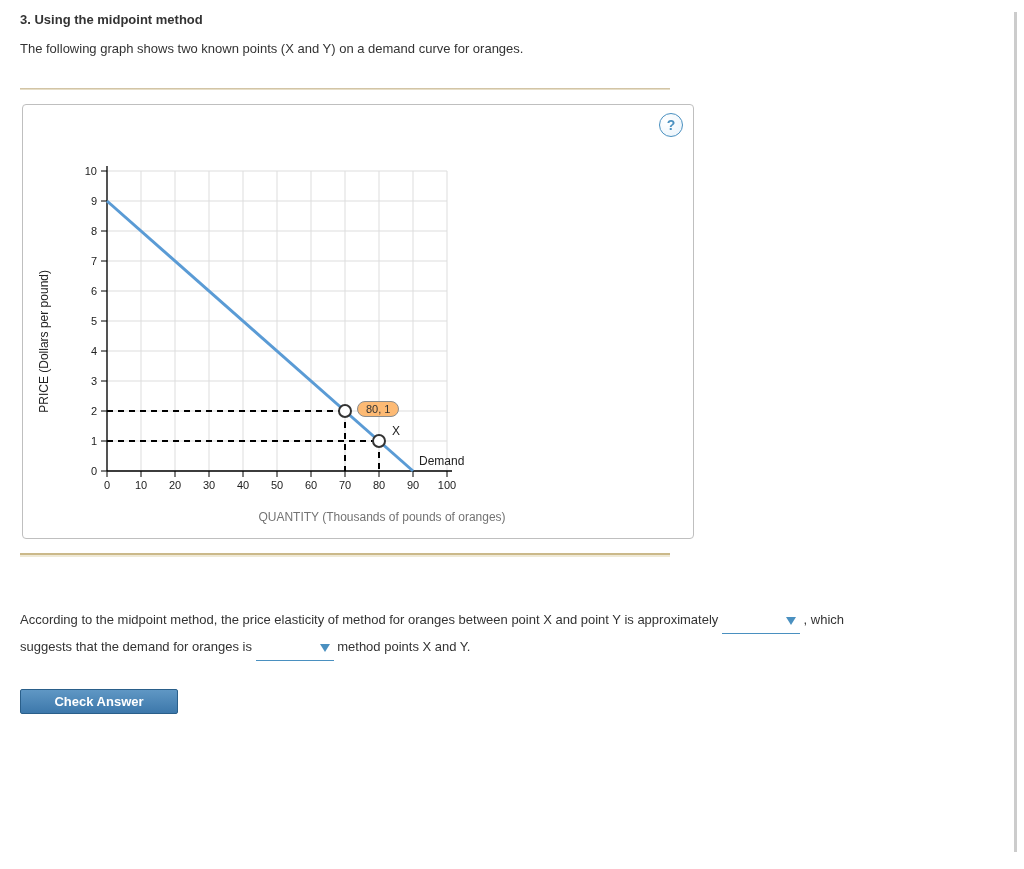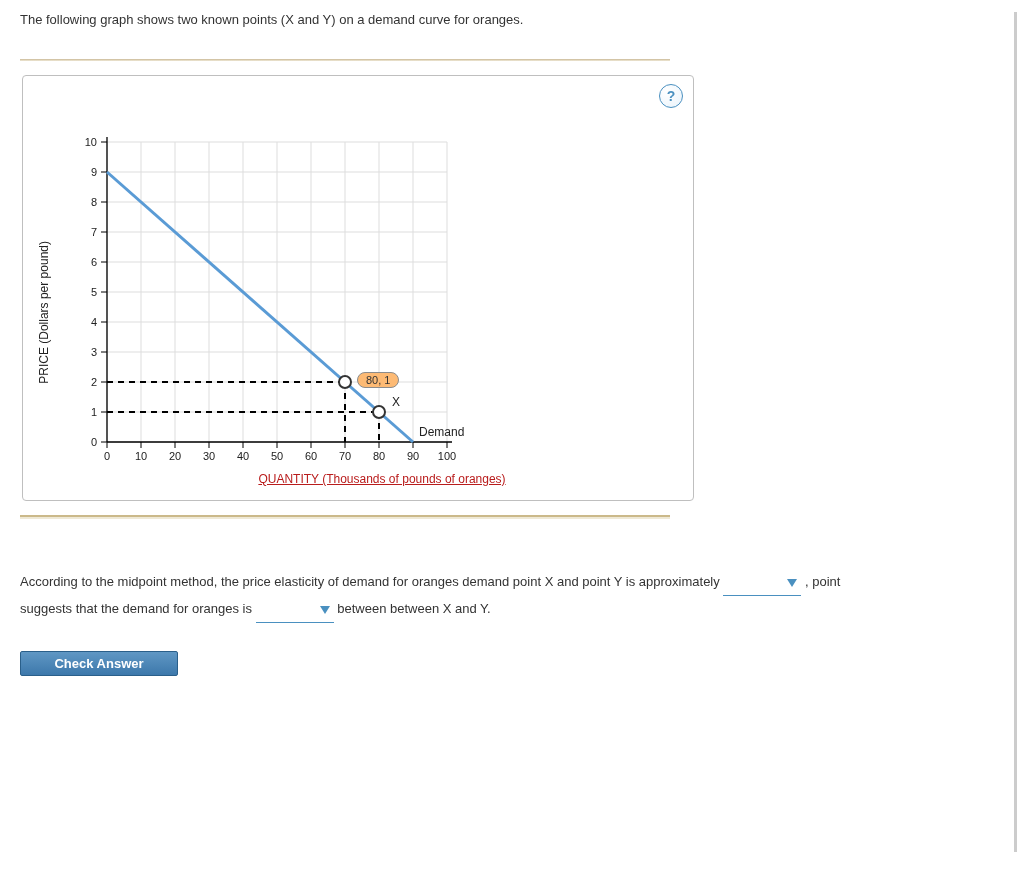--- a/index.html
+++ b/index.html
@@ -74,25 +74,24 @@
     writing-mode: vertical-rl;
     transform: rotate(180deg);
     font-size: 12px;
     color: #222;
     margin-right: 6px;
     padding-bottom: 30px;
   }
   svg { display: block; }
   .xaxis-label {
     font-size: 12px;
-    color: #b91c1c;
+    color: #737373;
     text-align: center;
     margin-left: 48px;
-    margin-top: 0;
-    text-decoration: underline;
+    margin-top: 9px;
   }
   .answer-para {
     font-size: 13px;
     line-height: 2.0;
   }
   .blank {
     display: inline-block;
     min-width: 56px;
     border-bottom: 1px solid #4a90c0;
     color: #4a90c0;
@@ -137,20 +136,24 @@
     font-size: 11px;
     padding: 1px 8px;
     color: #333;
   }
 </style>
 </head>
 <body>
 
 <div class="page">
 
+  <div class="qtitle">
+    <span>3.</span>
+    <span>Using the midpoint method</span>
+  </div>
 
   <div class="intro">The following graph shows two known points (X and Y) on a demand curve for oranges.</div>
 
   <div class="hr1"></div>
 
   <div class="graph-card">
     <div class="help-badge">?</div>
 
     <div class="plotwrap">
       <div class="yaxis-label">PRICE (Dollars per pound)</div>
@@ -263,26 +266,26 @@
 
         <div class="tooltip" style="left:300px; top:250px;">80, 1</div>
       </div>
     </div>
     <div class="xaxis-label">QUANTITY (Thousands of pounds of oranges)</div>
   </div>
 
   <div class="hr2"></div>
 
   <div class="answer-para">
-    <span>According to the midpoint method, the price elasticity of demand for oranges demand point X and point Y is approximately </span>
+    <span>According to the midpoint method, the price elasticity of method for oranges between point X and point Y is approximately </span>
     <span class="blank"><span class="tri"></span></span>
-    <span>, point</span>
+    <span>, which</span>
     <br>
     <span>suggests that the demand for oranges is </span>
     <span class="blank"><span class="tri"></span></span>
-    <span> between between X and Y.</span>
+    <span> method points X and Y.</span>
   </div>
 
   <div class="btnrow">
     <div class="btn">Check Answer</div>
   </div>
 
 </div>
 
 </body></html>

